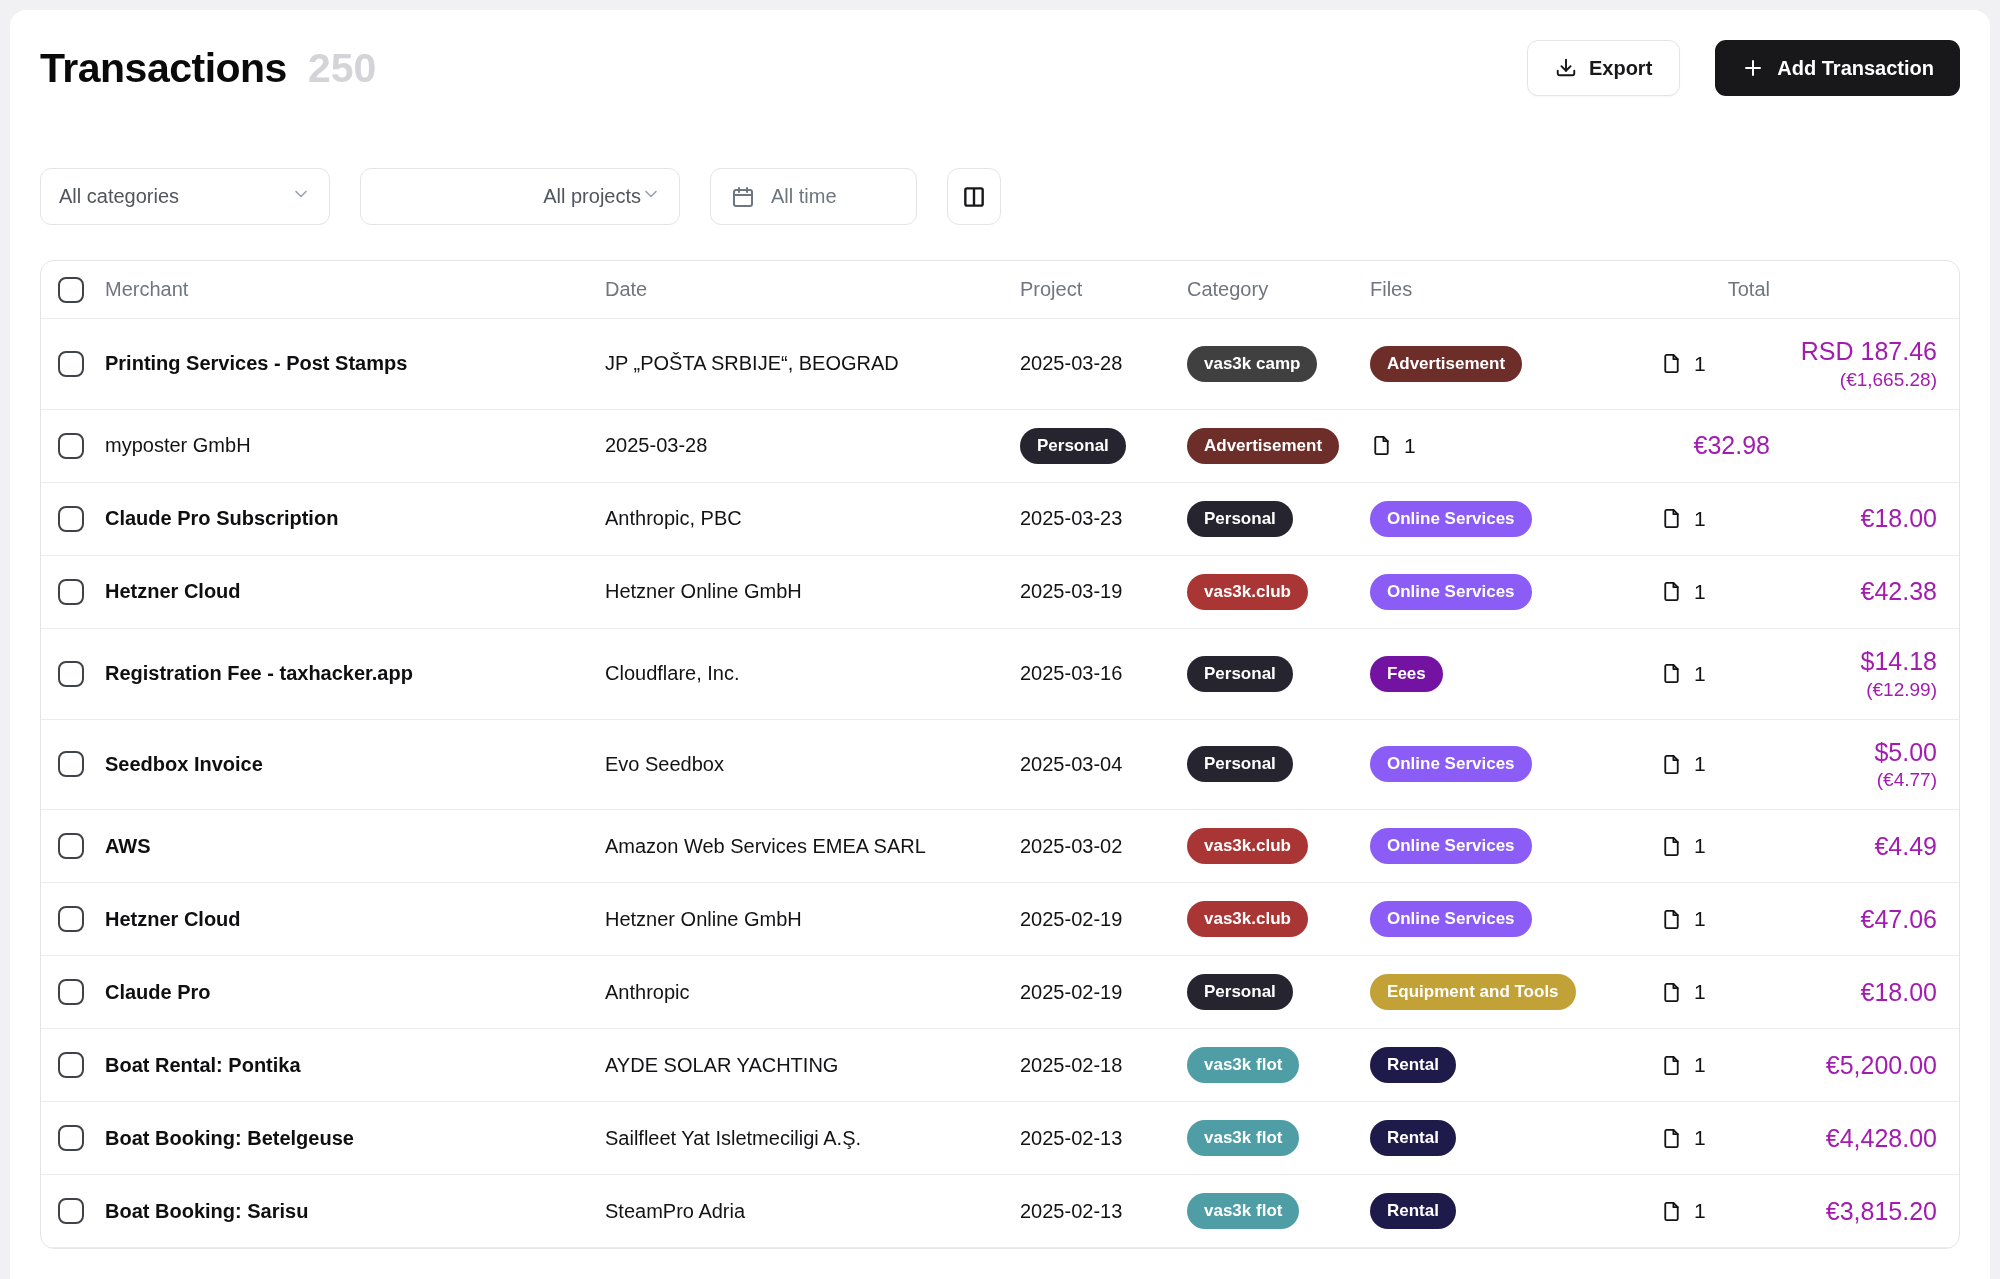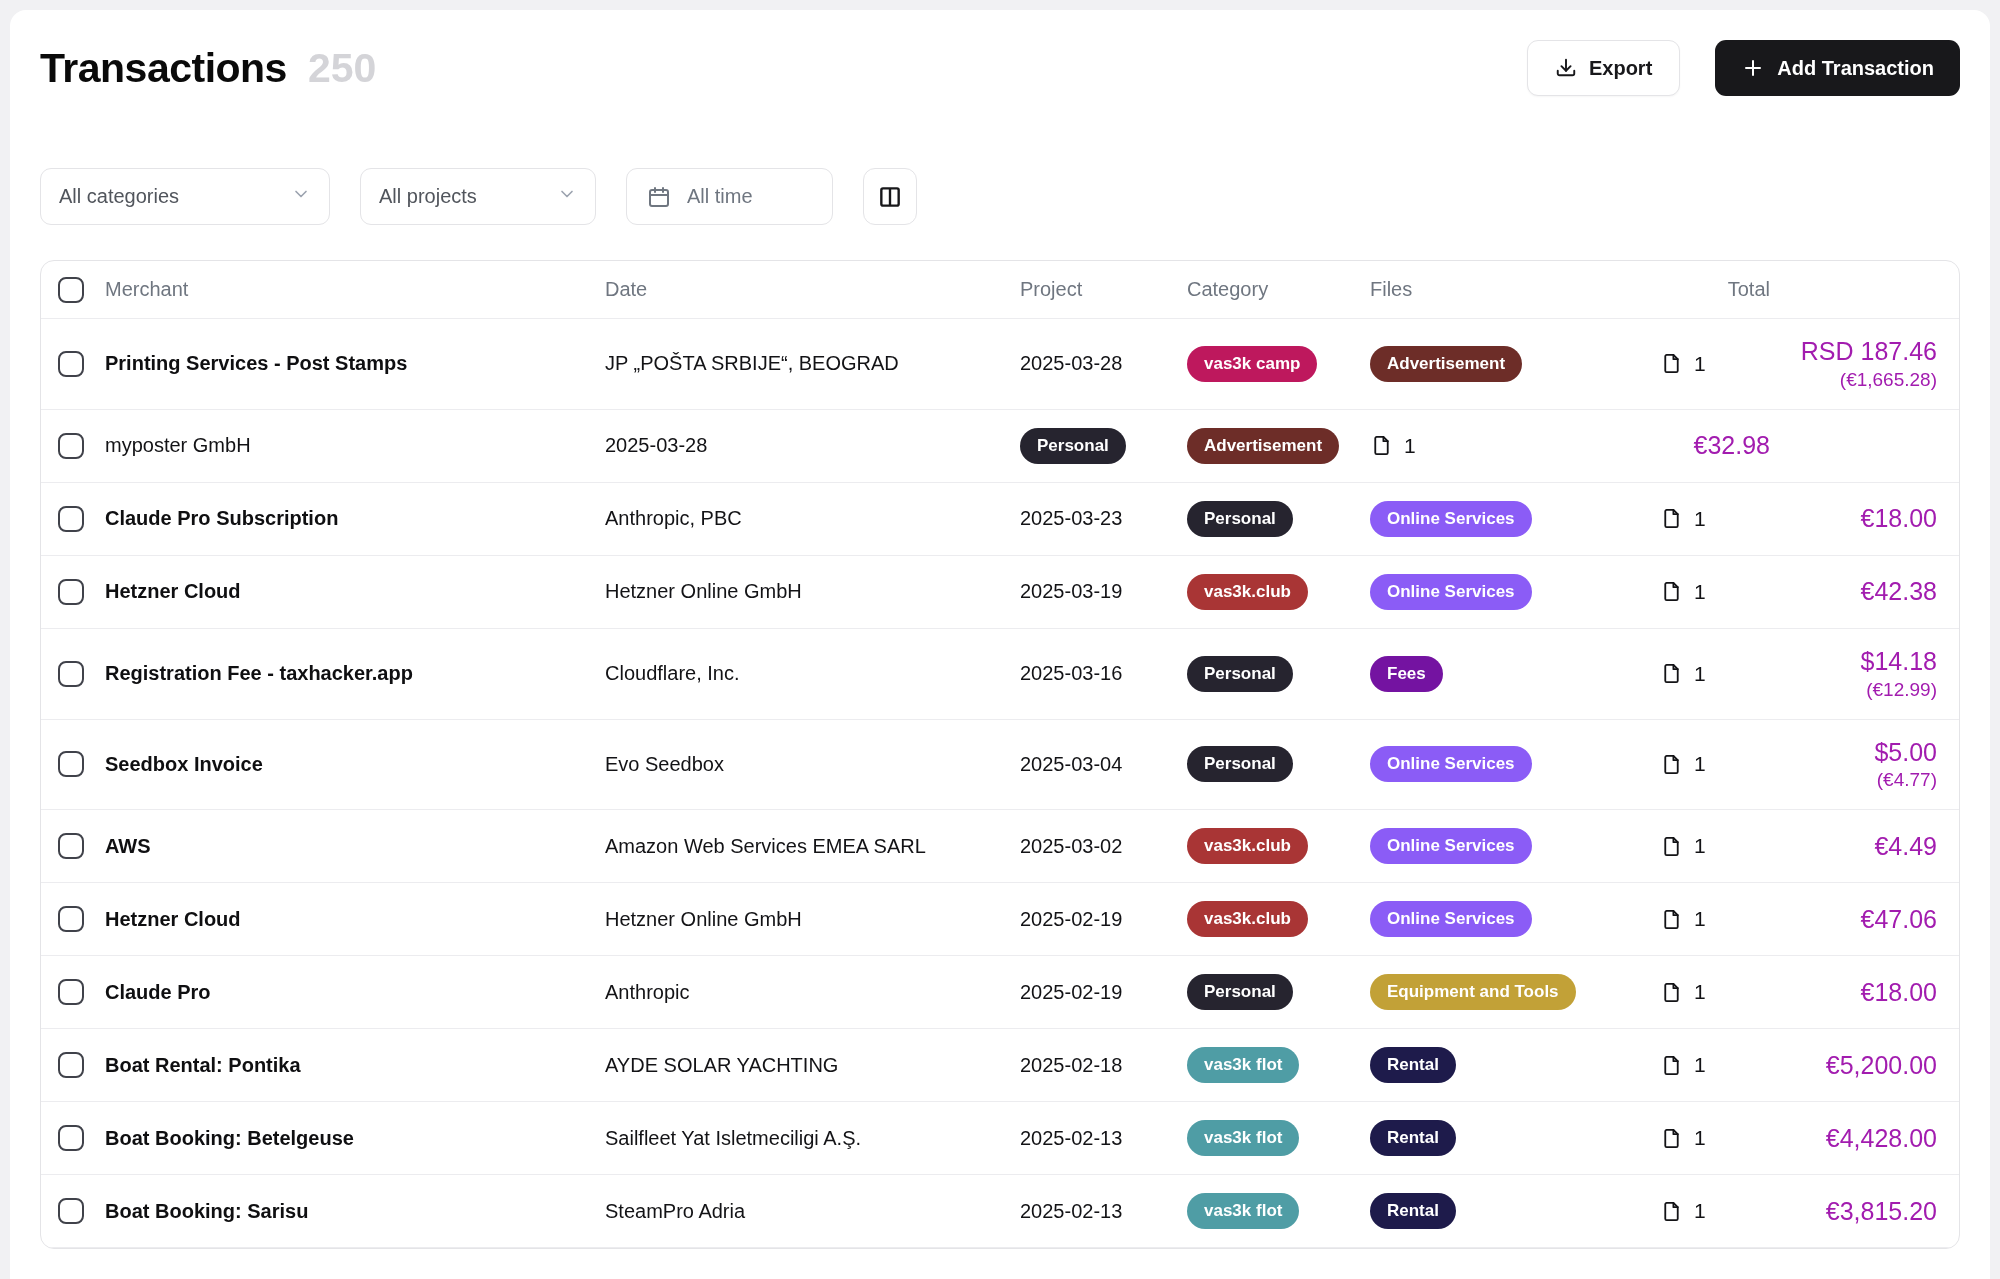--- a/index.html
+++ b/index.html
@@ -102,21 +102,21 @@
 
   <div class="filters">
     <div class="select">
       <span>All categories</span>
       <span class="chev">
         <svg width="20" height="20" viewBox="0 0 24 24" fill="none" stroke="#9ca3af" stroke-width="2" stroke-linecap="round" stroke-linejoin="round">
             <polyline points="6 9 12 15 18 9"></polyline>
           </svg>
       </span>
     </div>
-    <div class="select" style="width:236px;">
+    <div class="select" style="width:320px;justify-content:flex-end;">
       <span>All projects</span>
       <span class="chev">
         <svg width="20" height="20" viewBox="0 0 24 24" fill="none" stroke="#9ca3af" stroke-width="2" stroke-linecap="round" stroke-linejoin="round">
             <polyline points="6 9 12 15 18 9"></polyline>
           </svg>
       </span>
     </div>
     <div class="date-btn">
       <span style="display:flex;">
         <svg width="24" height="24" viewBox="0 0 24 24" fill="none" stroke="#6f7680" stroke-width="2" stroke-linecap="round" stroke-linejoin="round">
@@ -151,21 +151,21 @@
       <div class="h-total">Total</div>
     </div>
     <div id="table-body">
   <div class="trow tbody-row">
     <div class="cell-check">
       <input type="checkbox" class="checkbox" style="">
     </div>
     <div class="cell-name">Printing Services - Post Stamps</div>
     <div class="cell-merchant">JP „POŠTA SRBIJE“, BEOGRAD</div>
     <div class="cell-date">2025-03-28</div>
-    <div><span class="badge" style="background: #be185d;">vas3k camp</span></div>
+    <div><span class="badge" style="background: #404040;">vas3k camp</span></div>
     <div><span class="badge" style="background: rgb(109, 45, 40);">Advertisement</span></div>
     <div class="cell-files">
       <span style="display:flex;">
         <svg width="23" height="23" viewBox="0 0 24 24" fill="none" stroke="#131316" stroke-width="1.9" stroke-linecap="round" stroke-linejoin="round">
                 <path d="M14 3H7a1.5 1.5 0 0 0-1.5 1.5v15A1.5 1.5 0 0 0 7 21h10a1.5 1.5 0 0 0 1.5-1.5V7.5L14 3z"></path>
                 <path d="M14 3v4.5h4.5"></path>
               </svg>
       </span>
       <span>1</span>
     </div>

